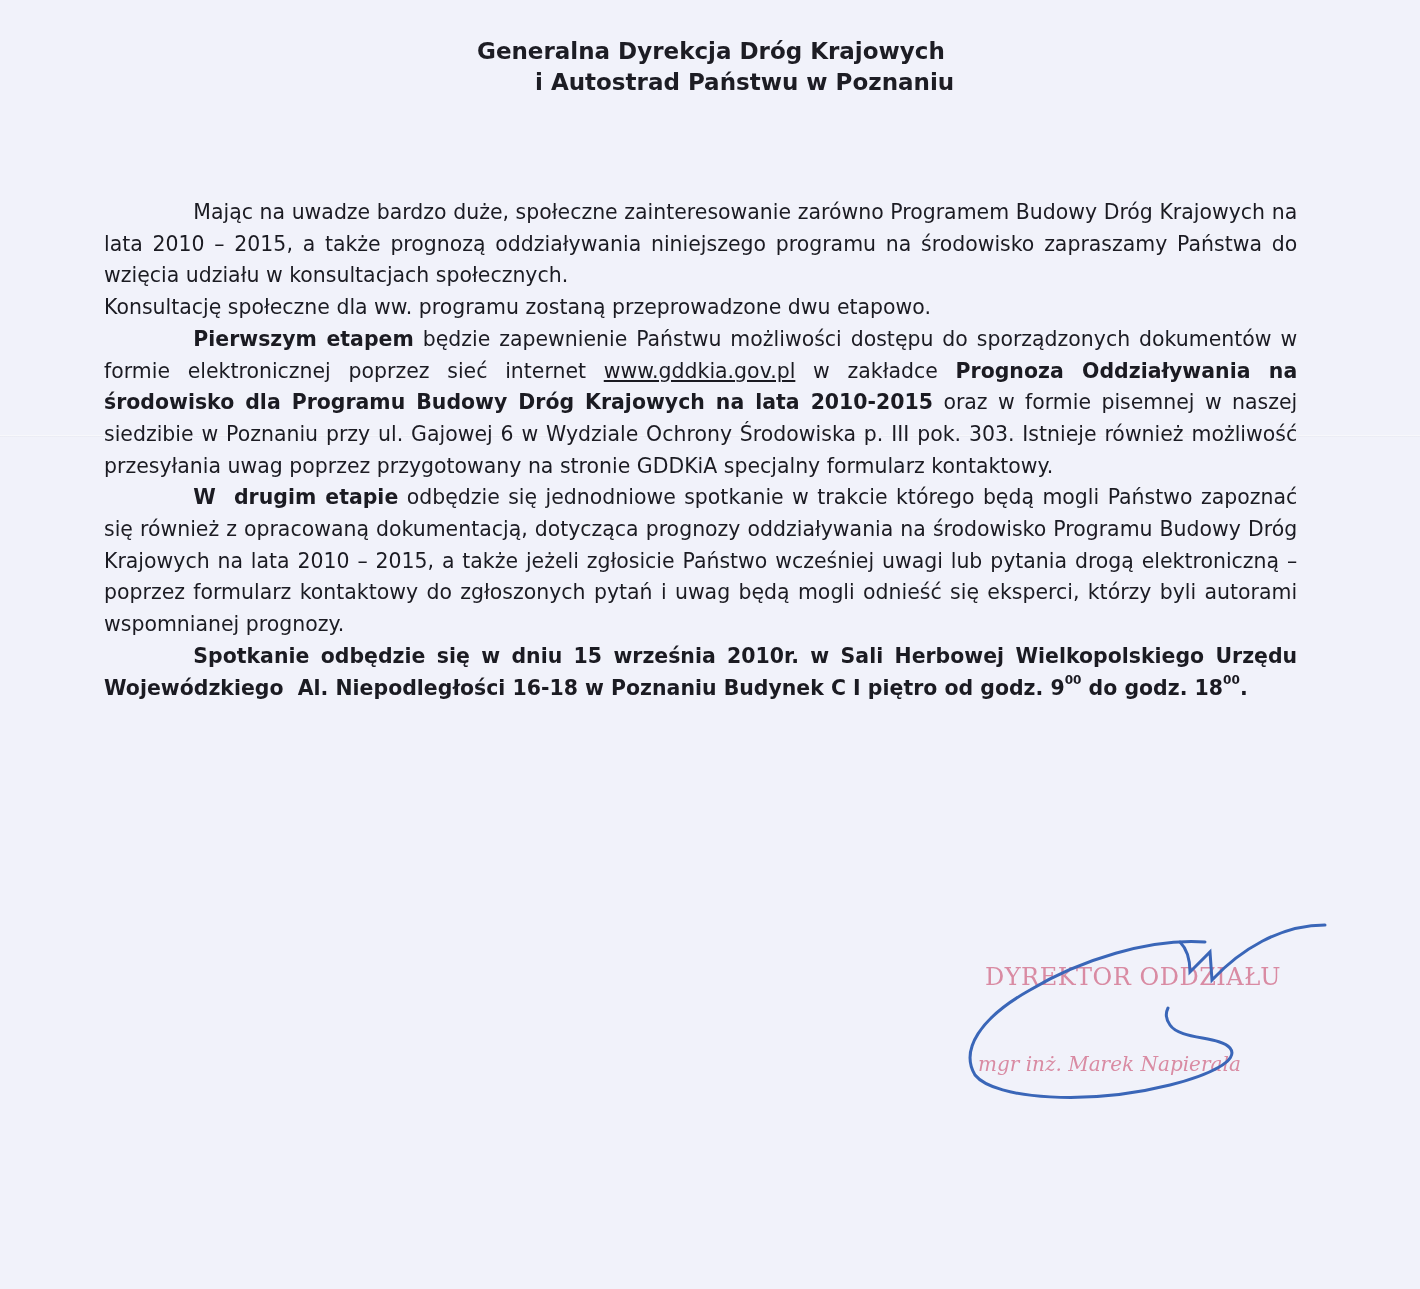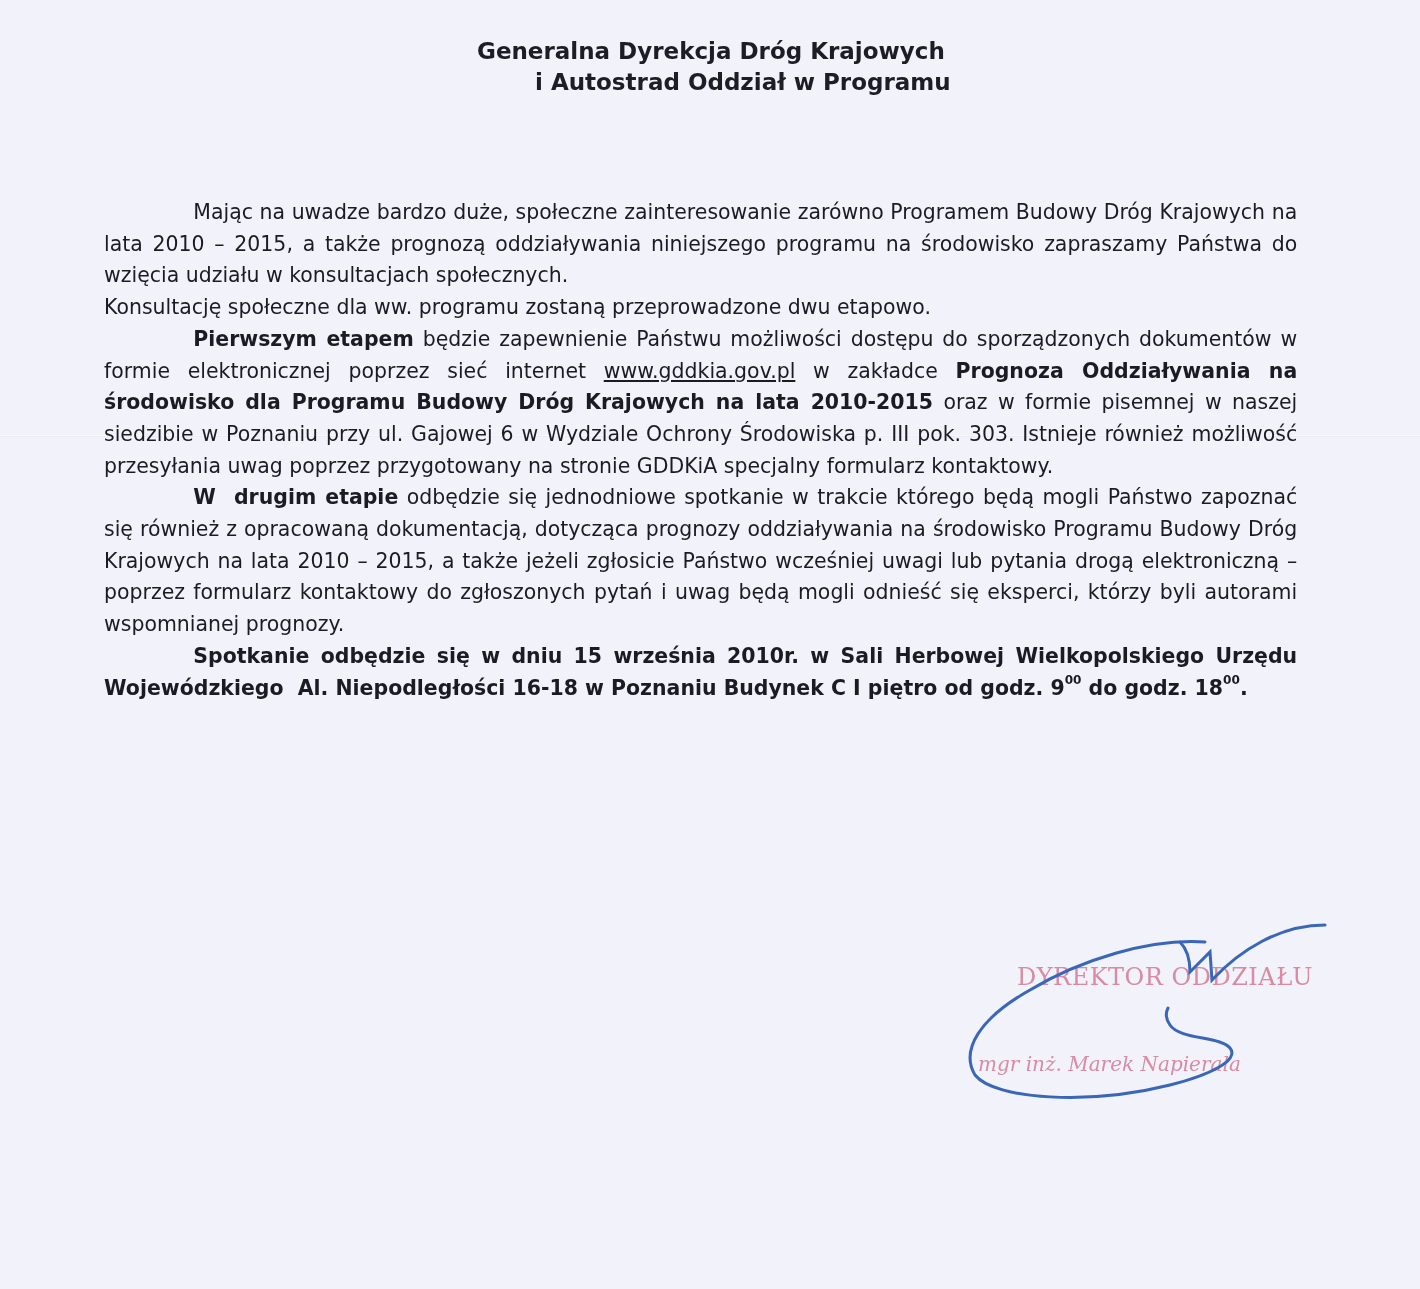--- a/index.html
+++ b/index.html
@@ -32,38 +32,38 @@
     width: 1283px;
   }
   .body p { margin: 0; }
   .indent { text-indent: 96px; }
   .b { font-weight: bold; }
   .link { text-decoration: underline; color: #1b1b22; }
   sup { font-size: 13px; line-height: 0; position: relative; top: -2px; }
   .stamp {
     position: absolute; left: 985px; top: 963px;
     font-family: "DejaVu Serif", serif; font-size: 24px;
-    color: #d98ba3; letter-spacing: 0.5px; margin-left: 32px;
+    color: #d98ba3; letter-spacing: 0.5px;
   }
   .stamp-name {
     position: absolute; left: 978px; top: 1052px;
     font-family: "DejaVu Serif", serif; font-style: italic; font-size: 20px;
     color: #d98ba3;
   }
   .signature { position: absolute; left: 940px; top: 900px; width: 400px; height: 230px; }
 </style>
 </head>
 <body>
 
 <div class="page">
   <div class="fold"></div>
 
   <div class="header">
     <div class="l1">Generalna Dyrekcja Dróg Krajowych</div>
-    <div class="l2">i Autostrad Oddział w Programu</div>
+    <div class="l2">i Autostrad Państwu w Poznaniu</div>
   </div>
 
   <div class="body">
     <p class="indent">Mając na uwadze bardzo duże, społeczne zainteresowanie zarówno Programem Budowy Dróg Krajowych na lata 2010 – 2015, a także prognozą oddziaływania niniejszego programu na środowisko zapraszamy Państwa do wzięcia udziału w konsultacjach społecznych.</p>
     <p>Konsultację społeczne dla ww. programu zostaną przeprowadzone dwu etapowo.</p>
     <p class="indent"><span class="b">Pierwszym etapem</span><span> będzie zapewnienie Państwu możliwości dostępu do sporządzonych dokumentów w formie elektronicznej poprzez sieć internet </span><span class="link">www.gddkia.gov.pl</span><span> w zakładce </span><span class="b">Prognoza Oddziaływania na środowisko dla Programu Budowy Dróg Krajowych na lata 2010-2015</span><span> oraz w formie pisemnej w naszej siedzibie w Poznaniu przy ul. Gajowej 6 w Wydziale Ochrony Środowiska p. III pok. 303. Istnieje również możliwość przesyłania uwag poprzez przygotowany na stronie GDDKiA specjalny formularz kontaktowy.</span></p>
     <p class="indent"><span class="b" style="white-space:pre">W  drugim etapie</span><span> odbędzie się jednodniowe spotkanie w trakcie którego będą mogli Państwo zapoznać się również z opracowaną dokumentacją, dotycząca prognozy oddziaływania na środowisko Programu Budowy Dróg Krajowych na lata 2010 – 2015, a także jeżeli zgłosicie Państwo wcześniej uwagi lub pytania drogą elektroniczną – poprzez formularz kontaktowy do zgłoszonych pytań i uwag będą mogli odnieść się eksperci, którzy byli autorami wspomnianej prognozy.</span></p>
     <p class="indent b"><span style="white-space:pre-wrap">Spotkanie odbędzie się w dniu 15 września 2010r. w Sali Herbowej Wielkopolskiego Urzędu Wojewódzkiego  Al. Niepodległości 16-18 w Poznaniu Budynek C I piętro od godz. 9</span><sup>00</sup><span> do godz. 18</span><sup>00</sup><span>.</span></p>
   </div>
 

